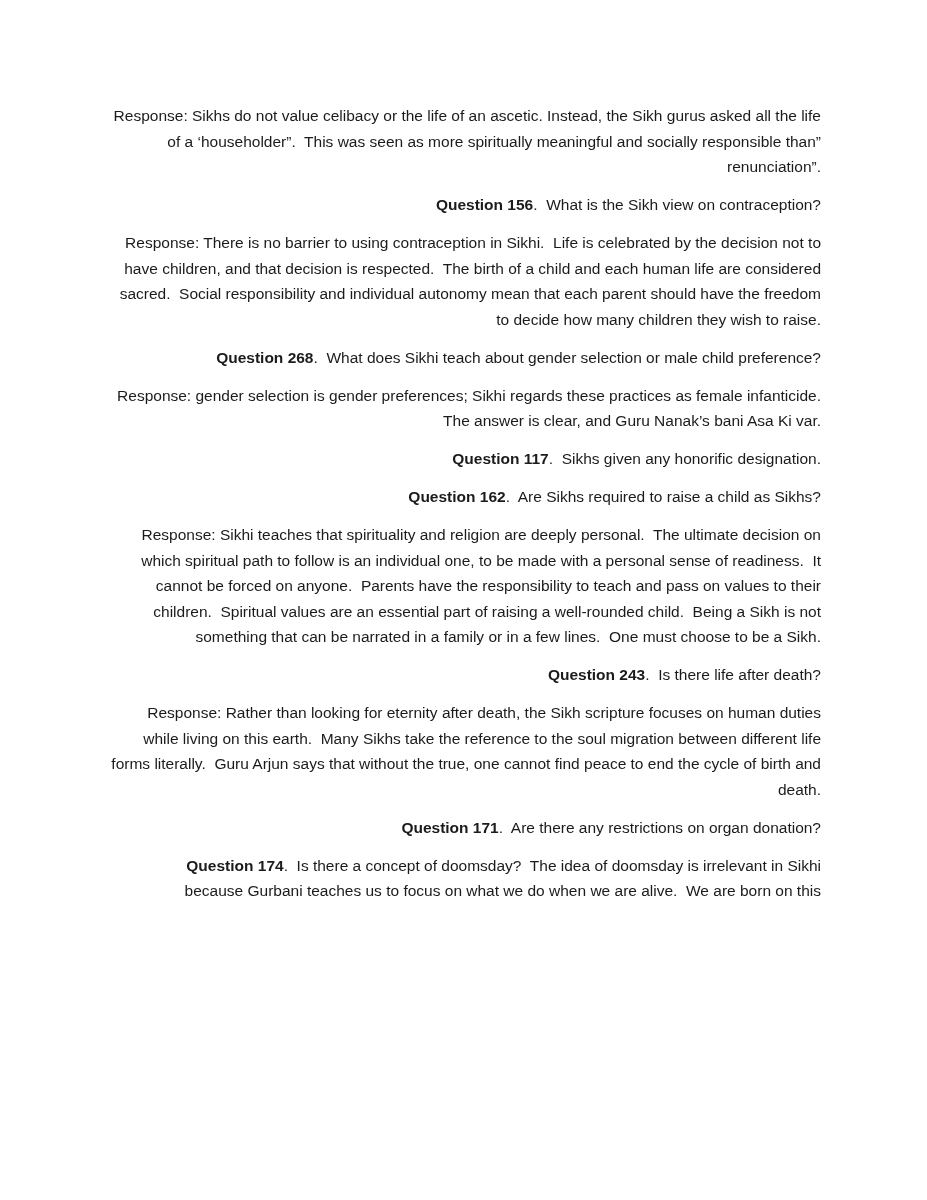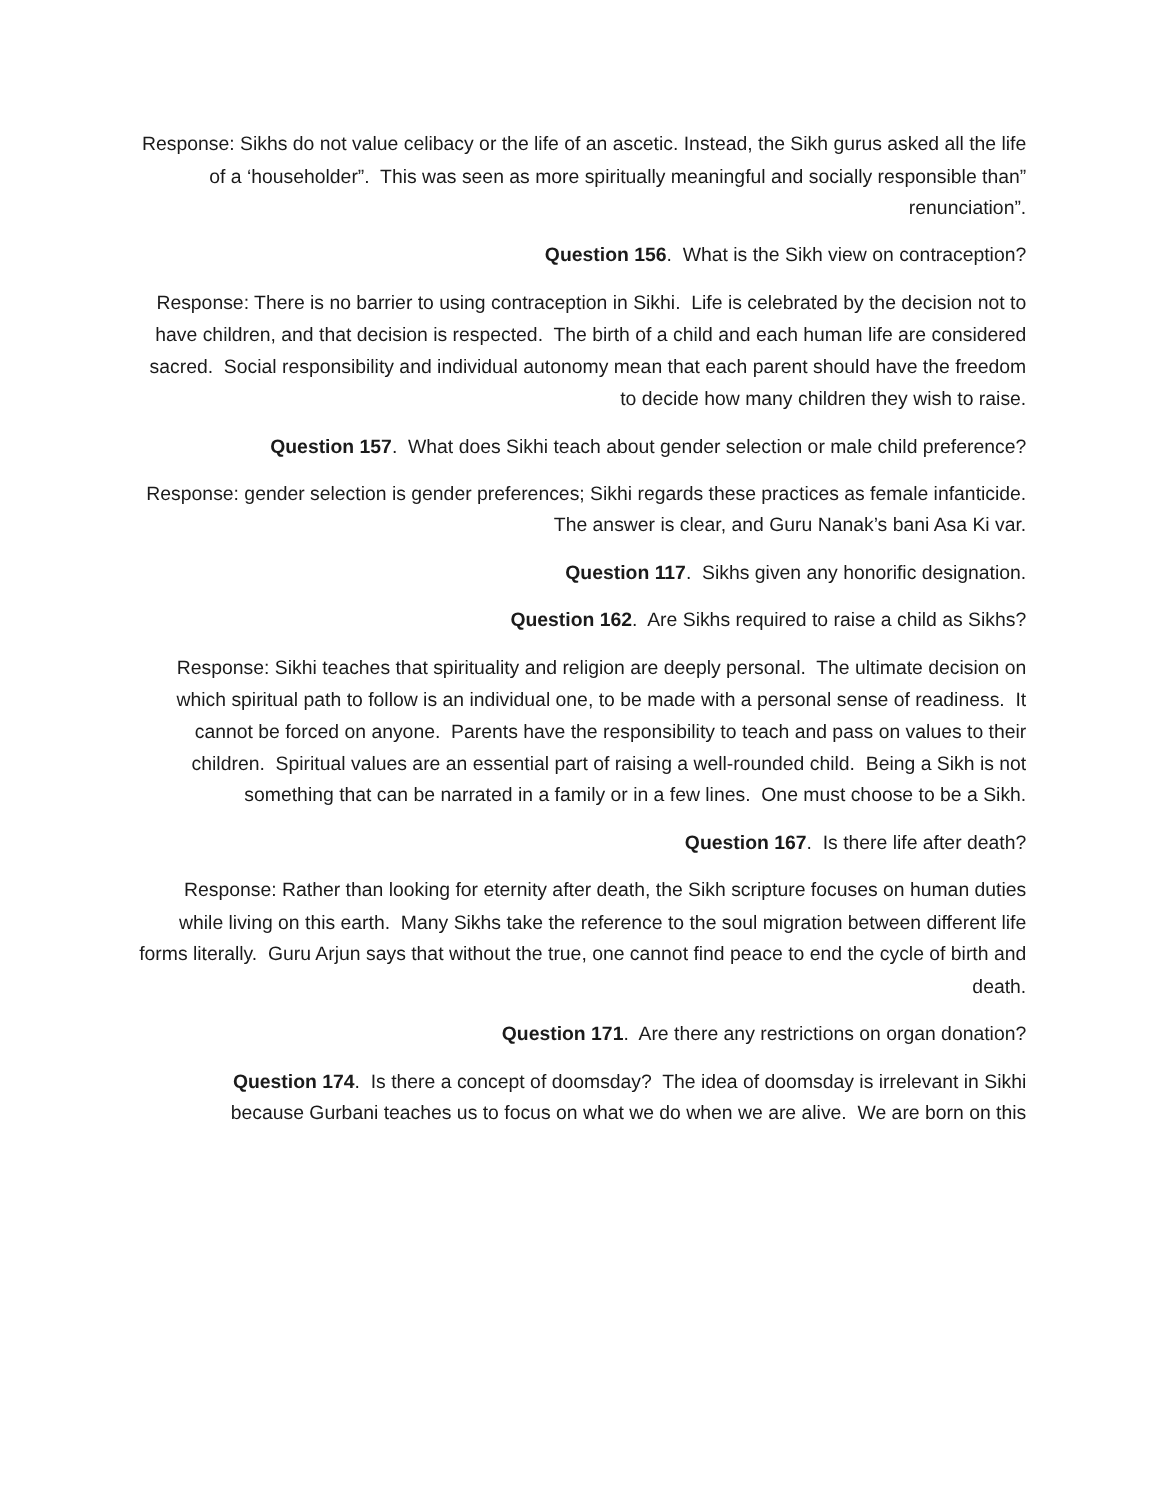--- a/index.html
+++ b/index.html
@@ -39,32 +39,32 @@
 
 <div class="page">
   <div class="content">
 
     <p class="para"><span>Response: Sikhs do not value celibacy or the life of an ascetic. Instead, the Sikh gurus asked all the life of a ‘householder”.  This was seen as more spiritually meaningful and socially responsible than” renunciation”.</span></p>
 
     <p class="para"><span class="q-label">Question 156</span><span>.  What is the Sikh view on contraception?</span></p>
 
     <p class="para"><span>Response: There is no barrier to using contraception in Sikhi.  Life is celebrated by the decision not to have children, and that decision is respected.  The birth of a child and each human life are considered sacred.  Social responsibility and individual autonomy mean that each parent should have the freedom to decide how many children they wish to raise.</span></p>
 
-    <p class="para"><span class="q-label">Question 157</span><span>.  What does Sikhi teach about gender selection or male child preference?</span></p>
+    <p class="para"><span class="q-label">Question 268</span><span>.  What does Sikhi teach about gender selection or male child preference?</span></p>
 
     <p class="para"><span>Response: gender selection is gender preferences; Sikhi regards these practices as female infanticide.  The answer is clear, and Guru Nanak’s bani Asa Ki var.</span></p>
 
     <p class="para"><span class="q-label">Question 117</span><span>.  Sikhs given any honorific designation.</span></p>
 
 
     <p class="para"><span class="q-label">Question 162</span><span>.  Are Sikhs required to raise a child as Sikhs?</span></p>
 
     <p class="para"><span>Response: Sikhi teaches that spirituality and religion are deeply personal.  The ultimate decision on which spiritual path to follow is an individual one, to be made with a personal sense of readiness.  It cannot be forced on anyone.  Parents have the responsibility to teach and pass on values to their children.  Spiritual values are an essential part of raising a well-rounded child.  Being a Sikh is not something that can be narrated in a family or in a few lines.  One must choose to be a Sikh.</span></p>
 
-    <p class="para"><span class="q-label">Question 167</span><span>.  Is there life after death?</span></p>
+    <p class="para"><span class="q-label">Question 243</span><span>.  Is there life after death?</span></p>
 
     <p class="para"><span>Response: Rather than looking for eternity after death, the Sikh scripture focuses on human duties while living on this earth.  Many Sikhs take the reference to the soul migration between different life forms literally.  Guru Arjun says that without the true, one cannot find peace to end the cycle of birth and death.</span></p>
 
     <p class="para"><span class="q-label">Question 171</span><span>.  Are there any restrictions on organ donation?</span></p>
 
 
     <p class="para"><span class="q-label">Question 174</span><span>.  Is there a concept of doomsday?  The idea of doomsday is irrelevant in Sikhi because Gurbani teaches us to focus on what we do when we are alive.  We are born on this</span></p>
 
   </div>
 </div>

